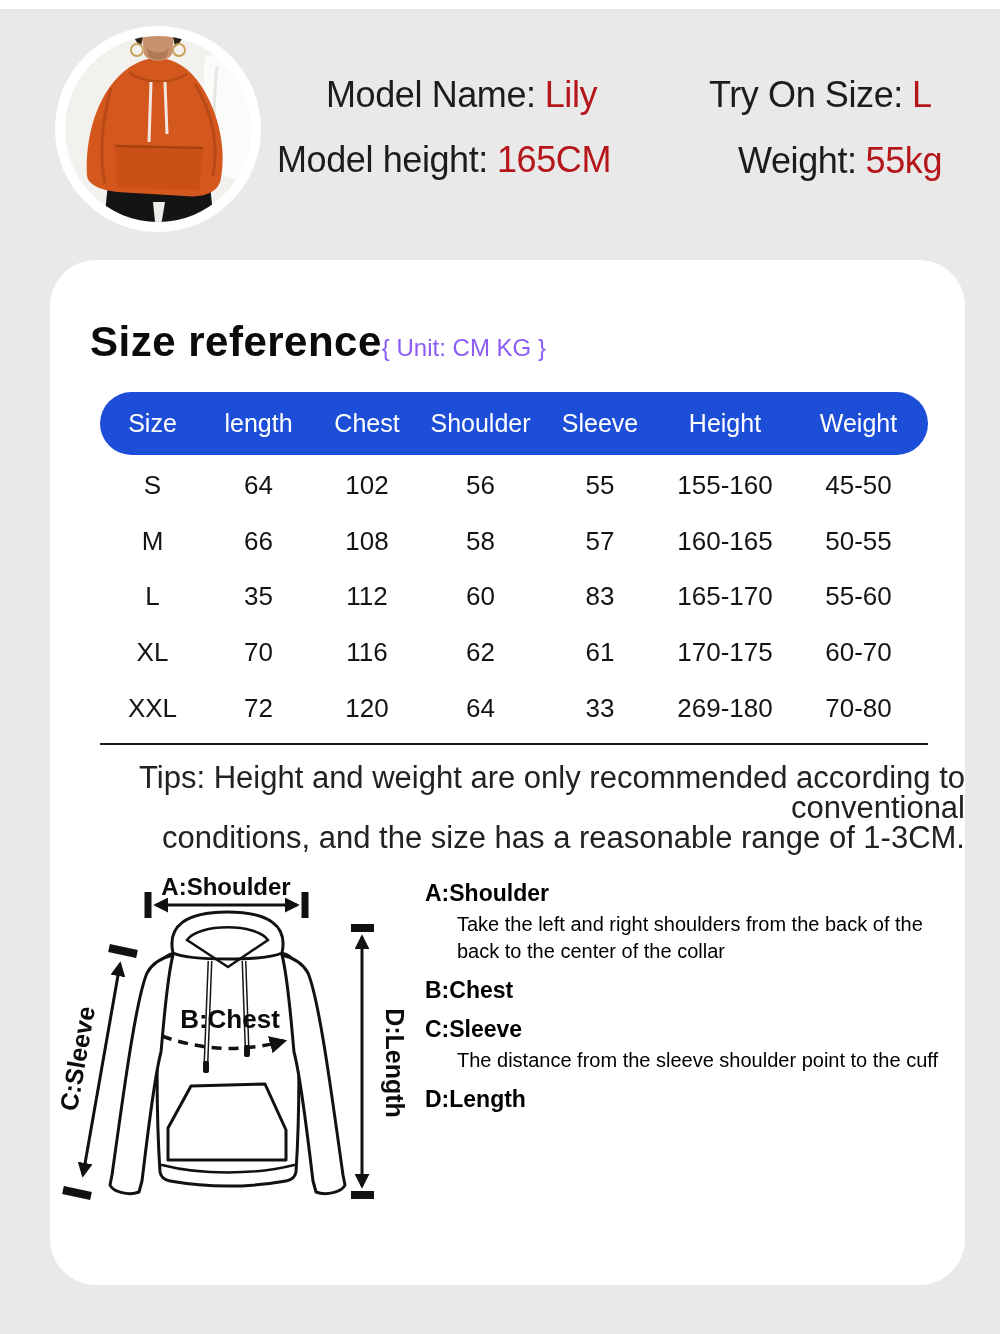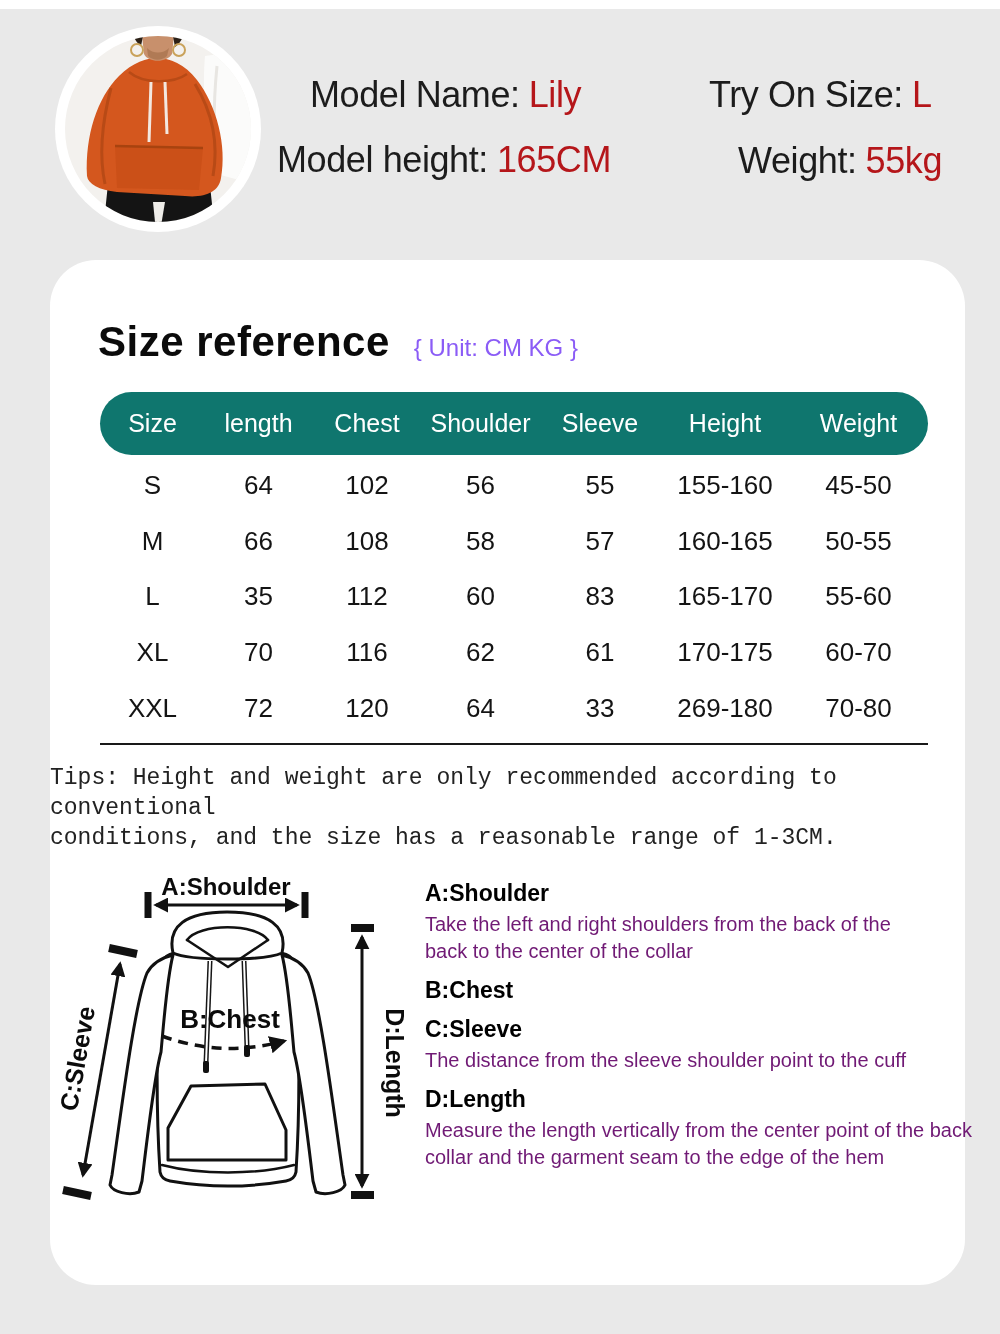--- a/index.html
+++ b/index.html
@@ -8,50 +8,50 @@
     position:relative; width:1000px; height:1334px;
     background:#e9e9e9; overflow:hidden;
     font-family:"Liberation Sans", sans-serif; color:#1b1b1b;
   }
   .top-strip { position:absolute; left:0; top:0; width:100%; height:9px; background:#ffffff; }
 
   
   .photo { position:absolute; left:55px; top:26px; width:206px; height:206px; }
   .hdr-item { position:absolute; font-size:36px; letter-spacing:-0.4px; color:#1c1c1c; white-space:nowrap; }
   .hdr-item .val { color:#b5161a; margin-left:9px; }
-  .mi-name   { left:310px; top:74px;text-align:center; }
+  .mi-name   { left:326px; top:74px;text-align:center; }
   .mi-size   { left:709px; top:74px; }
   .mi-height { left:277px; top:139px;text-align:center; }
   .mi-weight { left:738px; top:140px; }
 
   
   .card { position:absolute; left:50px; top:260px; width:915px; height:1025px;
           background:#ffffff; border-radius:46px; }
-  .title-row { position:absolute; left:48px; top:58px; display:flex; align-items:baseline; gap:24px; }
+  .title-row { position:absolute; left:40px; top:58px; display:flex; align-items:baseline; gap:0; }
   .title { font-size:42px; font-weight:bold; color:#0b0b0b; letter-spacing:0.5px; }
   .unit  { font-size:24px; color:#8b5cf6; }
 
   .thead { position:absolute; left:50px; top:132px; width:828px; height:63px;
-           background:#0f766e; border-radius:32px; display:grid;
+           background:#1d4ed8; border-radius:32px; display:grid;
            grid-template-columns:105fr 107fr 110fr 117fr 122fr 128fr 139fr;
            align-items:center; text-align:center; color:#ffffff; font-size:25px; }
   .tbody { position:absolute; left:50px; top:198px; width:828px; }
   .trow  { display:grid; grid-template-columns:105fr 107fr 110fr 117fr 122fr 128fr 139fr;
            height:55.6px; align-items:center; text-align:center; font-size:26px; color:#141414; }
   .divider { position:absolute; left:50px; top:483px; width:828px; height:2px; background:#191919; }
 
-  .tips { position:absolute; left:0; top:503px; width:100%; text-align:left;
-          font-size:23px; line-height:30px; color:#222222;font-family:Liberation Mono, monospace; }
+  .tips { position:absolute; left:0; top:503px; width:100%; text-align:right;
+          font-size:31px; line-height:30px; color:#222222; }
 
   .diagram { position:absolute; left:0px; top:600px; }
 
   .defs { position:absolute; left:375px; top:620px; width:562px; }
   .def-item { margin-bottom:12px; }
   .def-term { font-size:23px; font-weight:bold; color:#000; margin-bottom:4px; }
-  .def-desc { font-size:20px; color:#701a75; line-height:27px; }
+  .def-desc { font-size:20px; color:#000000; line-height:27px;margin-left:32px; }
   .def-item.da .def-desc { max-width:505px; }
   .def-item.dd .def-desc { max-width:560px; }
 
   svg text { font-family:"Liberation Sans", sans-serif; }
 </style>
 </head>
 <body>
 
 <div class="page">
   <div class="top-strip"></div>
@@ -237,18 +237,17 @@
       </div>
       <div class="def-item">
         <div class="def-term">B:Chest</div>
       </div>
       <div class="def-item">
         <div class="def-term">C:Sleeve</div>
         <div class="def-desc">The distance from the sleeve shoulder point to the cuff</div>
       </div>
       <div class="def-item dd">
         <div class="def-term">D:Length</div>
-        <div class="def-desc">Measure the length vertically from the center point of the back collar and the garment seam to the edge of the hem</div>
       </div>
     </div>
 
   </div>
 </div>
 
 </body></html>

